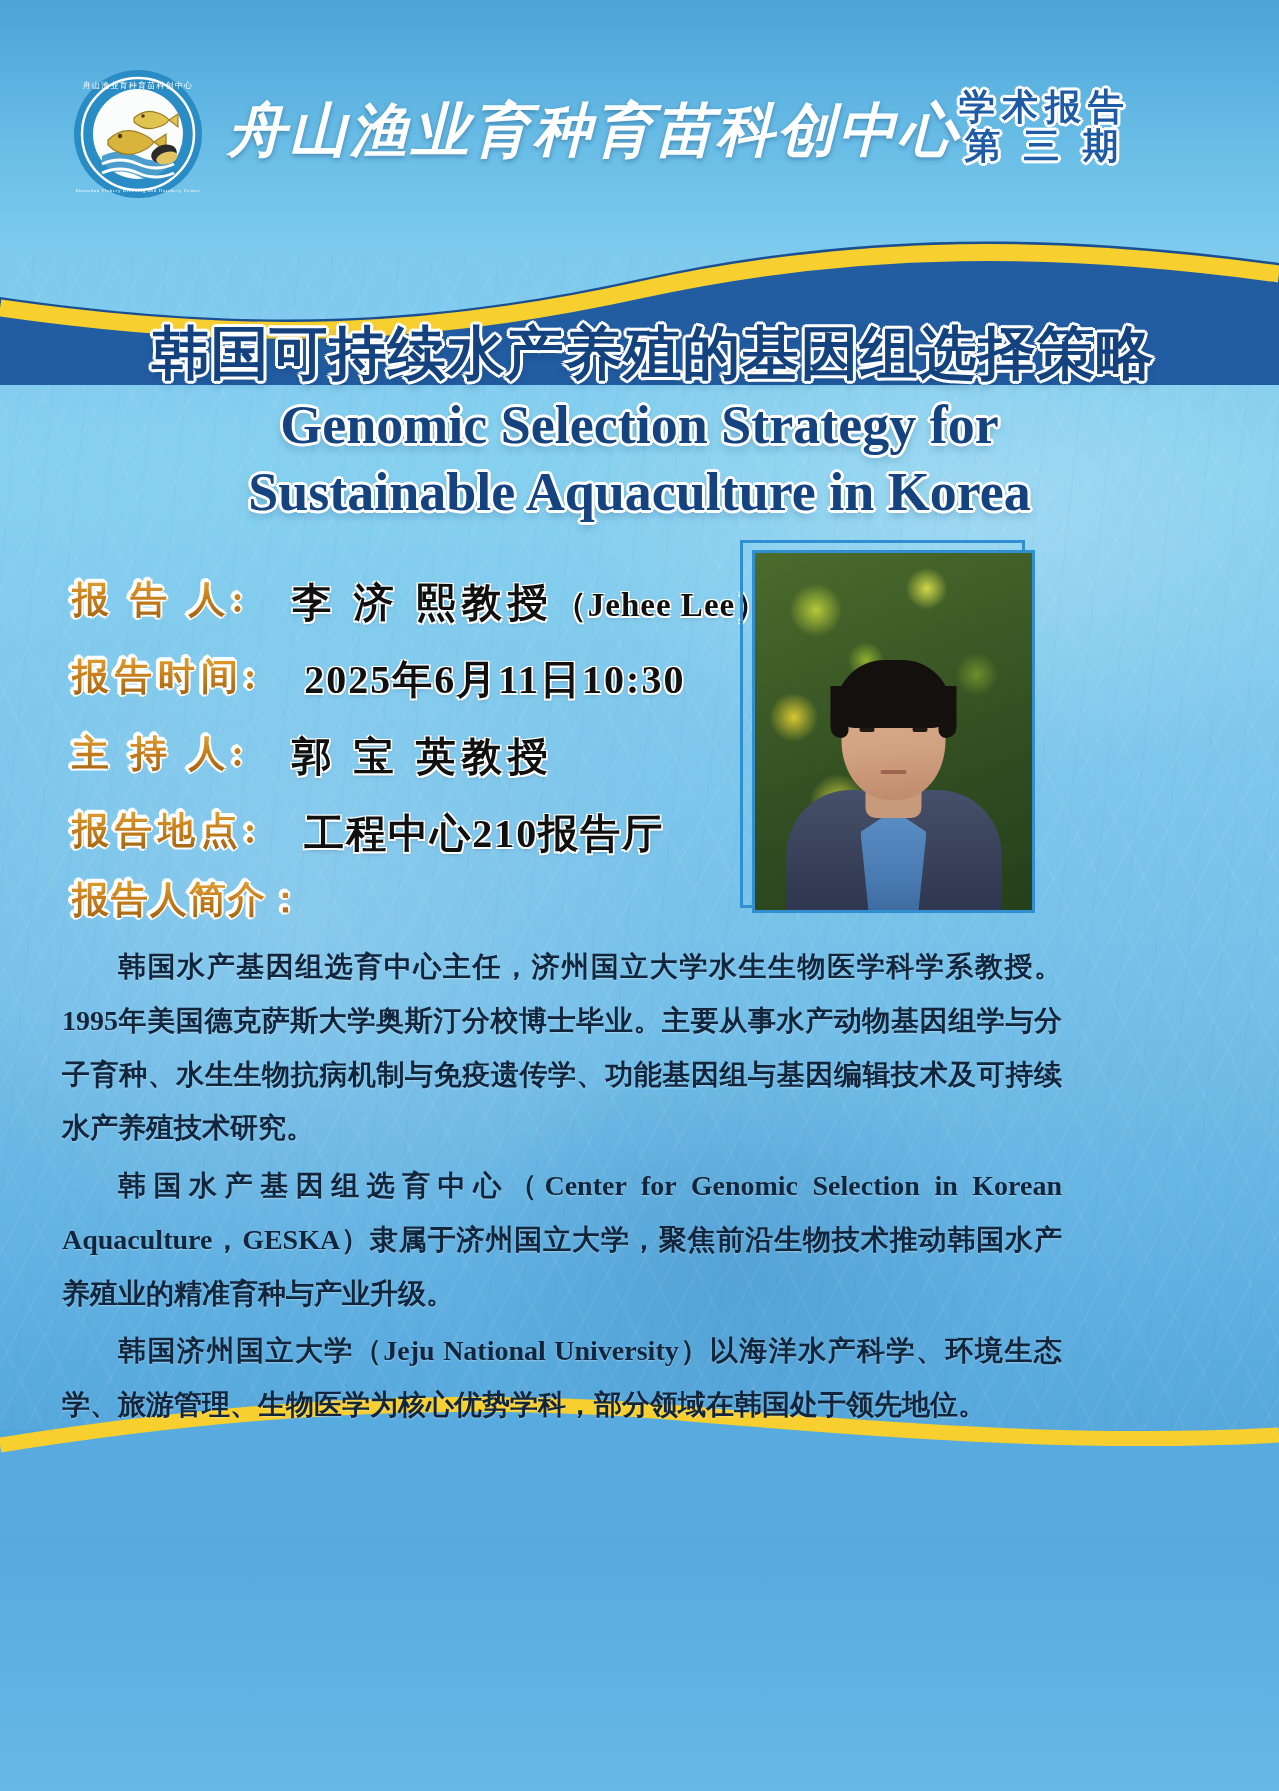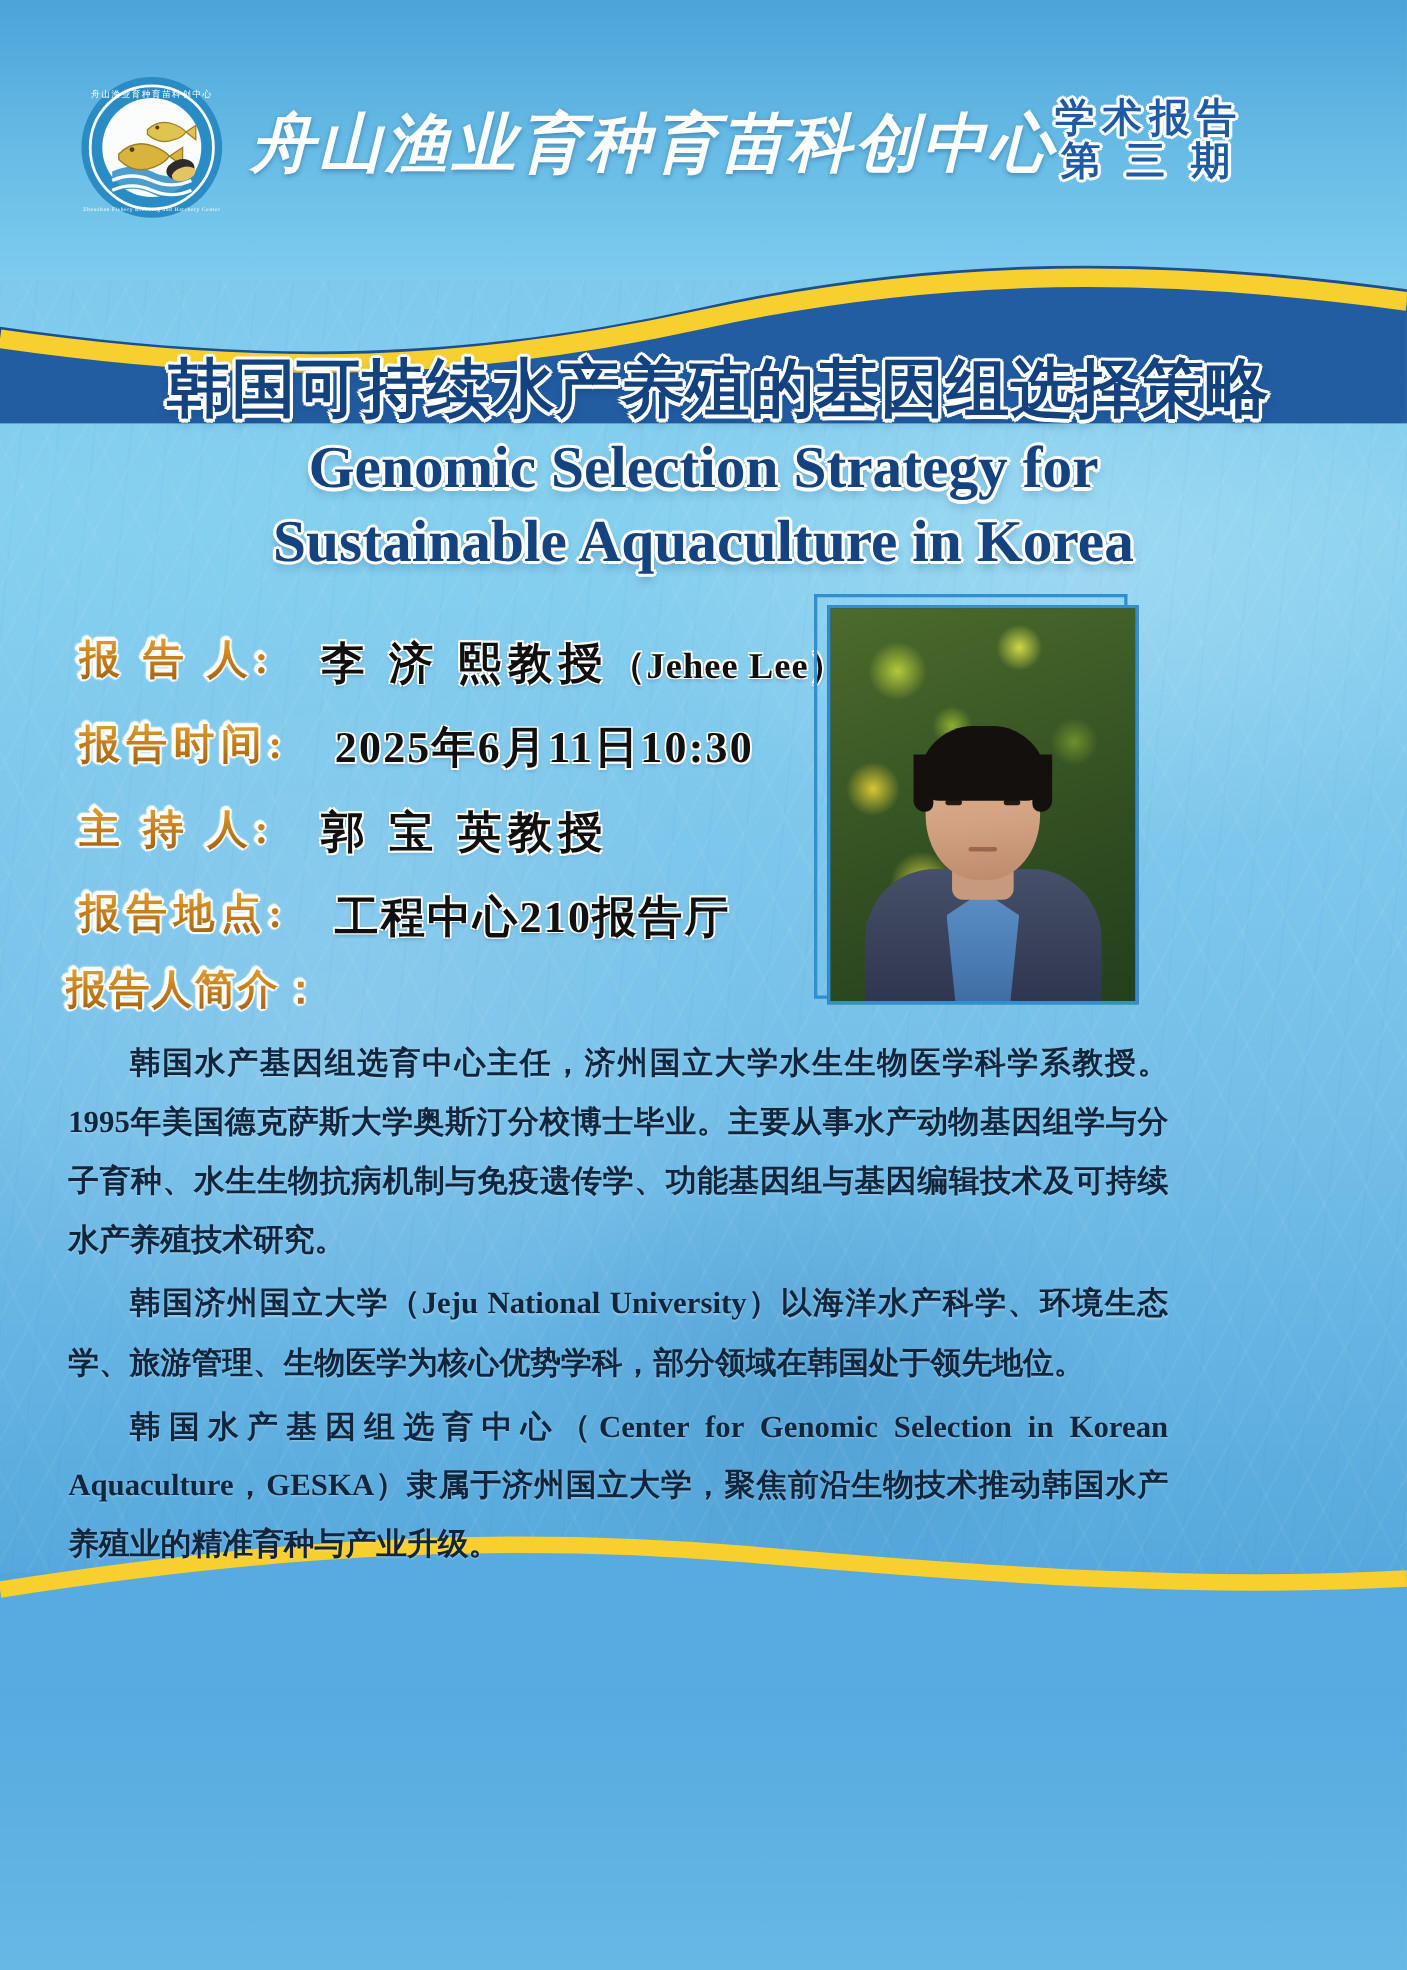--- a/index.html
+++ b/index.html
@@ -193,21 +193,21 @@
   }
   .info-value.script { letter-spacing: 6px; }
   .info-value .en-paren {
     font-size: 33px;
     letter-spacing: 1px;
   }
 
   
   .bio-heading {
     position: absolute;
-    left: 60px;
+    left: 72px;
     top: 875px;
     font-family: "Liberation Serif", "DejaVu Serif", serif;
     font-size: 37px;
     font-weight: bold;
     color: #9a6216;
     background: linear-gradient(180deg, #e6a93a 0%, #c7801d 45%, #9a5c10 100%);
     -webkit-background-clip: text;
     background-clip: text;
     -webkit-text-fill-color: transparent;
     letter-spacing: 2px;
@@ -462,17 +462,17 @@
         <div class="fig-mouth"></div>
         <div class="fig-hair"></div>
       </div>
     </div>
   </div>
 
   <div class="bio-heading">报告人简介：</div>
 
   <div class="bio-body">
     <p class="bio-p">韩国水产基因组选育中心主任，济州国立大学水生生物医学科学系教授。1995年美国德克萨斯大学奥斯汀分校博士毕业。主要从事水产动物基因组学与分子育种、水生生物抗病机制与免疫遗传学、功能基因组与基因编辑技术及可持续水产养殖技术研究。</p>
+    <p class="bio-p">韩国水产基因组选育中心（Center for Genomic Selection in Korean Aquaculture，GESKA）隶属于济州国立大学，聚焦前沿生物技术推动韩国水产养殖业的精准育种与产业升级。</p>
     <p class="bio-p">韩国济州国立大学（Jeju National University）以海洋水产科学、环境生态学、旅游管理、生物医学为核心优势学科，部分领域在韩国处于领先地位。</p>
-    <p class="bio-p">韩国水产基因组选育中心（Center for Genomic Selection in Korean Aquaculture，GESKA）隶属于济州国立大学，聚焦前沿生物技术推动韩国水产养殖业的精准育种与产业升级。</p>
   </div>
 
 </div>
 
 </body></html>

